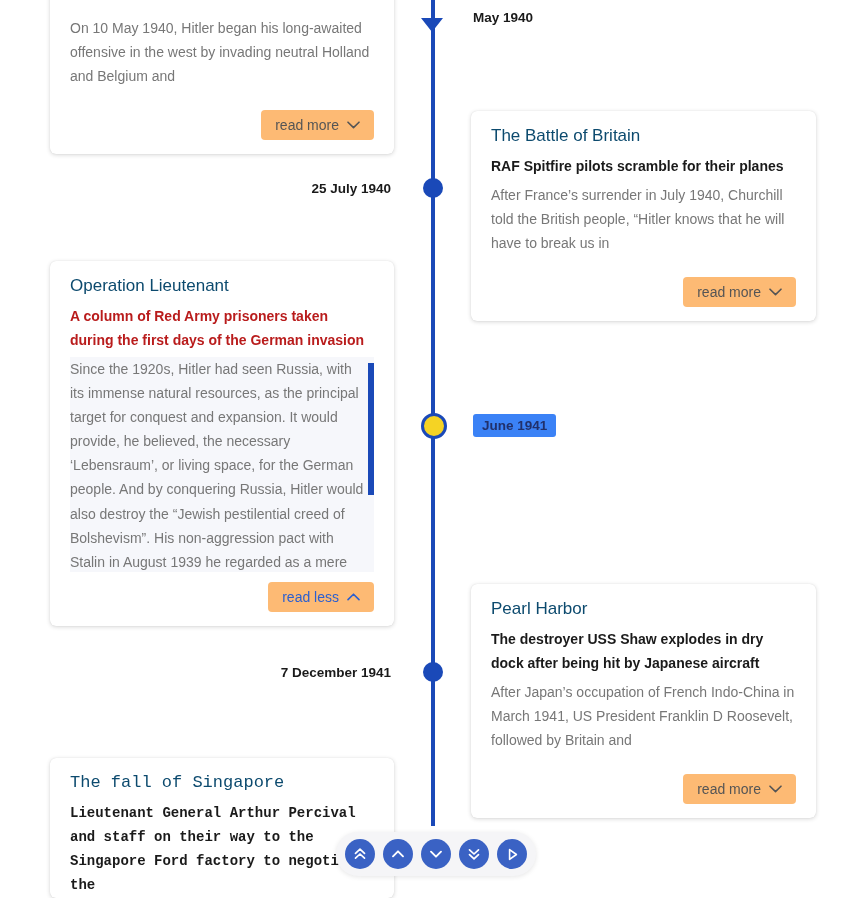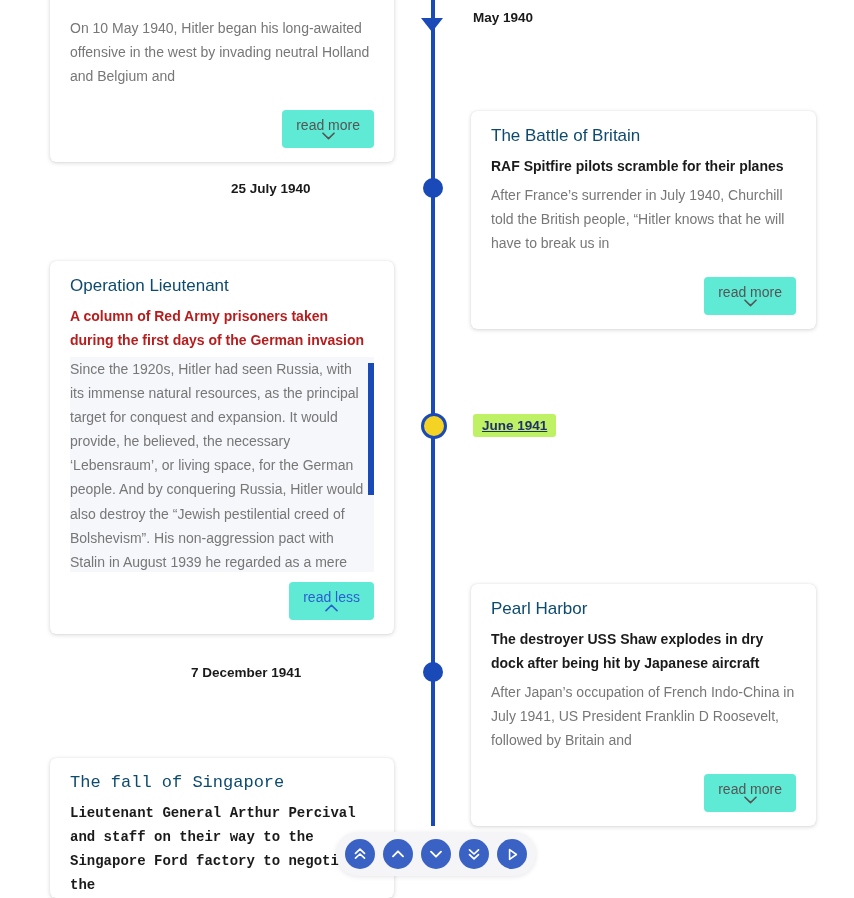--- a/index.html
+++ b/index.html
@@ -62,28 +62,27 @@
     font-size: 13.5px;
     font-weight: bold;
     color: #1a1a1a;
     white-space: nowrap;
     z-index: 3;
   }
   .date-label.right {
     left: 473px;
   }
   .date-label.left {
-    text-align: left;
+    text-align: right;
   }
   .date-label.highlight {
-    background: #bef264;
+    background: #3b82f6;
     color: #21306b;
     padding: 4px 9px;
     border-radius: 3px;
-    text-decoration: underline;
   }
 
   
   .card {
     position: absolute;
     background: #ffffff;
     border-radius: 6px;
     box-shadow: 0 1px 4px rgba(0,0,0,0.16), 0 0 1px rgba(0,0,0,0.12);
     box-sizing: border-box;
     overflow: hidden;
@@ -132,30 +131,30 @@
     border-radius: 0;
   }
   .card-footer {
     display: flex;
     justify-content: flex-end;
     padding: 10px 20px 14px 20px;
   }
   .read-toggle {
     display: inline-flex;
     align-items: center;
-    background: #5eead4;
+    gap: 8px;
+    background: #fdba74;
     border: none;
     border-radius: 4px;
     padding: 8px 14px;
     font-family: "Liberation Sans", sans-serif;
     font-size: 14px;
     color: #555555;
     cursor: pointer;
     line-height: 1;
-    flex-direction: column;
   }
   .read-toggle.less {
     color: #2b5fd0;
   }
   .read-toggle svg { display: block; }
 
   
   #nav-bar {
     position: absolute;
     left: 336px;
@@ -249,21 +248,21 @@
         <path d="M1 6.6 L6.5 1.2 L12 6.6" fill="none" stroke="#2b5fd0" stroke-width="1.6" stroke-linecap="round" stroke-linejoin="round"></path>
       </svg>
     </button>
   </div>
 </div>
 
 <div class="card" style="left:471px; top:584px; width:345px;">
   <div class="card-inner">
     <h3 class="card-title">Pearl Harbor</h3>
     <p class="card-caption">The destroyer USS Shaw explodes in dry dock after being hit by Japanese aircraft</p>
-    <p class="card-body">After Japan’s occupation of French Indo-China in July 1941, US President Franklin D Roosevelt, followed by Britain and</p>
+    <p class="card-body">After Japan’s occupation of French Indo-China in March 1941, US President Franklin D Roosevelt, followed by Britain and</p>
   </div>
   <div class="card-footer">
     <button class="read-toggle">
       <span>read more</span>
       <svg width="13" height="8" viewBox="0 0 13 8">
         <path d="M1 1.2 L6.5 6.6 L12 1.2" fill="none" stroke="#555555" stroke-width="1.6" stroke-linecap="round" stroke-linejoin="round"></path>
       </svg>
     </button>
   </div>
 </div>

